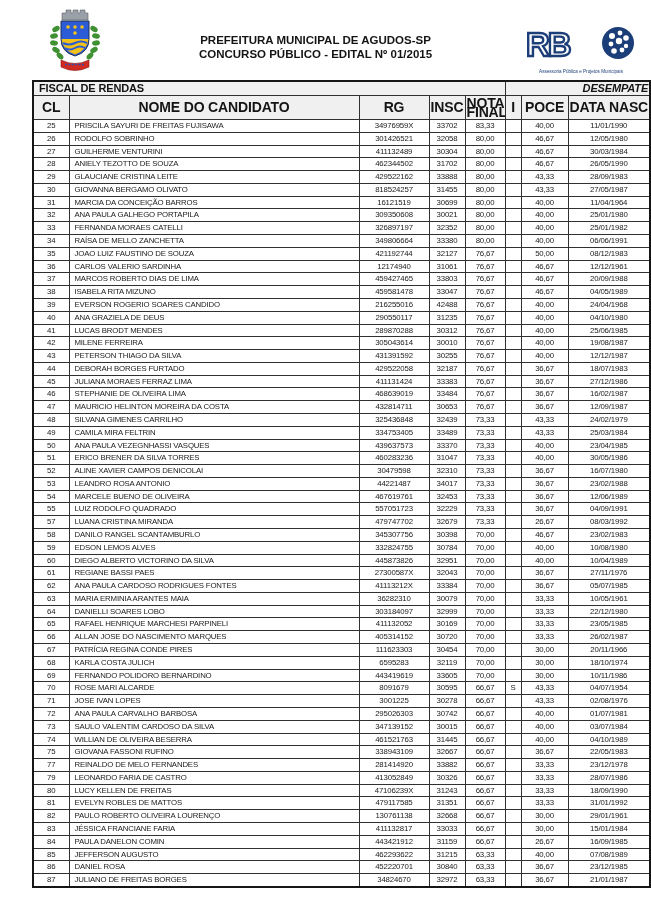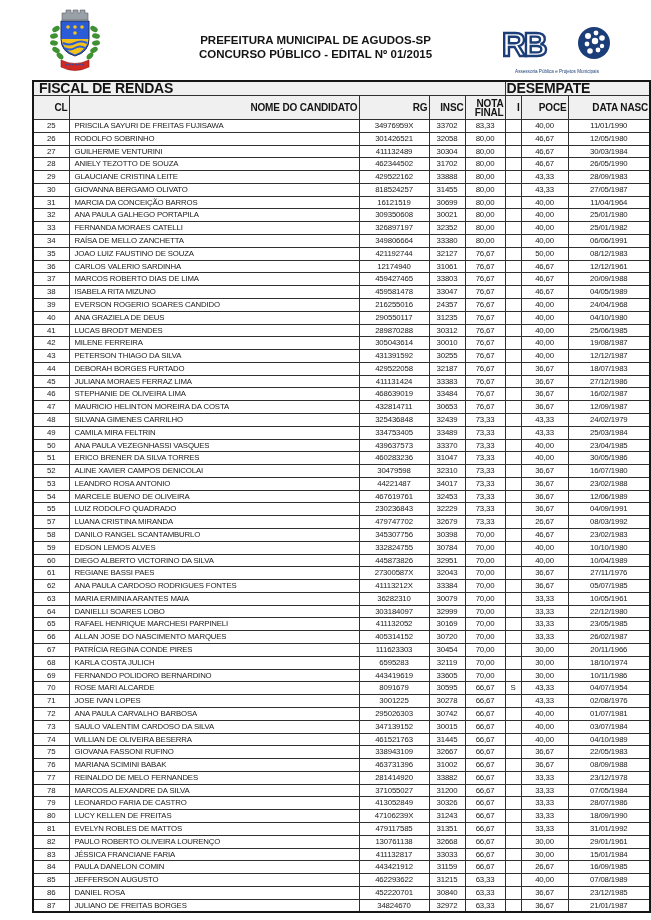--- a/index.html
+++ b/index.html
@@ -8,39 +8,39 @@
     width:651px;height:920px;
     background:#ffffff;
     font-family:"Liberation Sans", sans-serif;
     color:#1c1c1c;
     overflow:hidden;
   }
   
   .crest{position:absolute;left:44px;top:7px;width:62px;height:66px;}
   .titles{position:absolute;left:120px;right:140px;top:33px;text-align:center;}
   .title-line{font-size:11.5px;font-weight:bold;line-height:14px;letter-spacing:0;color:#141414;white-space:nowrap;}
-  .rbo{position:absolute;left:500px;top:25px;width:114px;height:46px;text-align:center;}
+  .rbo{position:absolute;left:524px;top:25px;width:114px;height:46px;text-align:center;}
   .rbo-sub{font-size:5px;color:#1c3e78;line-height:6px;margin-top:1px;white-space:nowrap;transform:scale(.92);transform-origin:center top;}
   
   table.results{
     position:absolute;left:32px;top:80px;width:617px;
     border-collapse:collapse;table-layout:fixed;
     border:2px solid #161616;
   }
   table.results th, table.results td{
     border:1px solid #303030;
     overflow:hidden;white-space:nowrap;
     font-family:"Liberation Sans", sans-serif;
     letter-spacing:-0.15px;
   }
   thead th{background:#f0f0f0;color:#141414;}
-  tr.band th{height:11px;font-size:14px;line-height:11px;}
+  tr.band th{height:11px;font-size:11px;line-height:11px;}
   th.section-title{text-align:left;padding-left:5px;}
-  th.desempate{text-align:left;}
-  tr.cols th{height:23px;font-size:10px;line-height:9px;text-align:right;vertical-align:middle;white-space:normal;padding:0 1px;}
+  th.desempate{text-align:right;font-style:italic;}
+  tr.cols th{height:23px;font-size:14px;line-height:9px;text-align:center;vertical-align:middle;white-space:normal;padding:0 1px;}
   tbody td{
     height:11.78px;font-size:7.8px;line-height:11.78px;
     text-align:center;padding:0 1px;color:#1a1a1a;background:#ffffff;
   }
   tbody td.col-1{text-align:left;padding-left:5px;}
 </style>
 </head>
 <body>
 
 <div class="page">
@@ -267,21 +267,21 @@
           <td class="col-3">33047</td>
           <td class="col-4">76,67</td>
           <td class="col-5"></td>
           <td class="col-6">46,67</td>
           <td class="col-7">04/05/1989</td>
         </tr>
         <tr>
           <td class="col-0">39</td>
           <td class="col-1">EVERSON ROGERIO SOARES CANDIDO</td>
           <td class="col-2">216255016</td>
-          <td class="col-3">24357</td>
+          <td class="col-3">42488</td>
           <td class="col-4">76,67</td>
           <td class="col-5"></td>
           <td class="col-6">40,00</td>
           <td class="col-7">24/04/1968</td>
         </tr>
         <tr>
           <td class="col-0">40</td>
           <td class="col-1">ANA GRAZIELA DE DEUS</td>
           <td class="col-2">290550117</td>
           <td class="col-3">31235</td>
@@ -426,21 +426,21 @@
           <td class="col-2">467619761</td>
           <td class="col-3">32453</td>
           <td class="col-4">73,33</td>
           <td class="col-5"></td>
           <td class="col-6">36,67</td>
           <td class="col-7">12/06/1989</td>
         </tr>
         <tr>
           <td class="col-0">55</td>
           <td class="col-1">LUIZ RODOLFO QUADRADO</td>
-          <td class="col-2">230236843</td>
+          <td class="col-2">557051723</td>
           <td class="col-3">32229</td>
           <td class="col-4">73,33</td>
           <td class="col-5"></td>
           <td class="col-6">36,67</td>
           <td class="col-7">04/09/1991</td>
         </tr>
         <tr>
           <td class="col-0">57</td>
           <td class="col-1">LUANA CRISTINA MIRANDA</td>
           <td class="col-2">479747702</td>
@@ -461,21 +461,21 @@
           <td class="col-7">23/02/1983</td>
         </tr>
         <tr>
           <td class="col-0">59</td>
           <td class="col-1">EDSON LEMOS ALVES</td>
           <td class="col-2">332824755</td>
           <td class="col-3">30784</td>
           <td class="col-4">70,00</td>
           <td class="col-5"></td>
           <td class="col-6">40,00</td>
-          <td class="col-7">10/10/1980</td>
+          <td class="col-7">10/08/1980</td>
         </tr>
         <tr>
           <td class="col-0">60</td>
           <td class="col-1">DIEGO ALBERTO VICTORINO DA SILVA</td>
           <td class="col-2">445873826</td>
           <td class="col-3">32951</td>
           <td class="col-4">70,00</td>
           <td class="col-5"></td>
           <td class="col-6">40,00</td>
           <td class="col-7">10/04/1989</td>
@@ -624,48 +624,28 @@
           <td class="col-0">75</td>
           <td class="col-1">GIOVANA FASSONI RUFINO</td>
           <td class="col-2">338943109</td>
           <td class="col-3">32667</td>
           <td class="col-4">66,67</td>
           <td class="col-5"></td>
           <td class="col-6">36,67</td>
           <td class="col-7">22/05/1983</td>
         </tr>
         <tr>
-          <td class="col-0">76</td>
-          <td class="col-1">MARIANA SCIMINI BABAK</td>
-          <td class="col-2">463731396</td>
-          <td class="col-3">31002</td>
-          <td class="col-4">66,67</td>
-          <td class="col-5"></td>
-          <td class="col-6">36,67</td>
-          <td class="col-7">08/09/1988</td>
-        </tr>
-        <tr>
           <td class="col-0">77</td>
           <td class="col-1">REINALDO DE MELO FERNANDES</td>
           <td class="col-2">281414920</td>
           <td class="col-3">33882</td>
           <td class="col-4">66,67</td>
           <td class="col-5"></td>
           <td class="col-6">33,33</td>
           <td class="col-7">23/12/1978</td>
-        </tr>
-        <tr>
-          <td class="col-0">78</td>
-          <td class="col-1">MARCOS ALEXANDRE DA SILVA</td>
-          <td class="col-2">371055027</td>
-          <td class="col-3">31200</td>
-          <td class="col-4">66,67</td>
-          <td class="col-5"></td>
-          <td class="col-6">33,33</td>
-          <td class="col-7">07/05/1984</td>
         </tr>
         <tr>
           <td class="col-0">79</td>
           <td class="col-1">LEONARDO FARIA DE CASTRO</td>
           <td class="col-2">413052849</td>
           <td class="col-3">30326</td>
           <td class="col-4">66,67</td>
           <td class="col-5"></td>
           <td class="col-6">33,33</td>
           <td class="col-7">28/07/1986</td>

